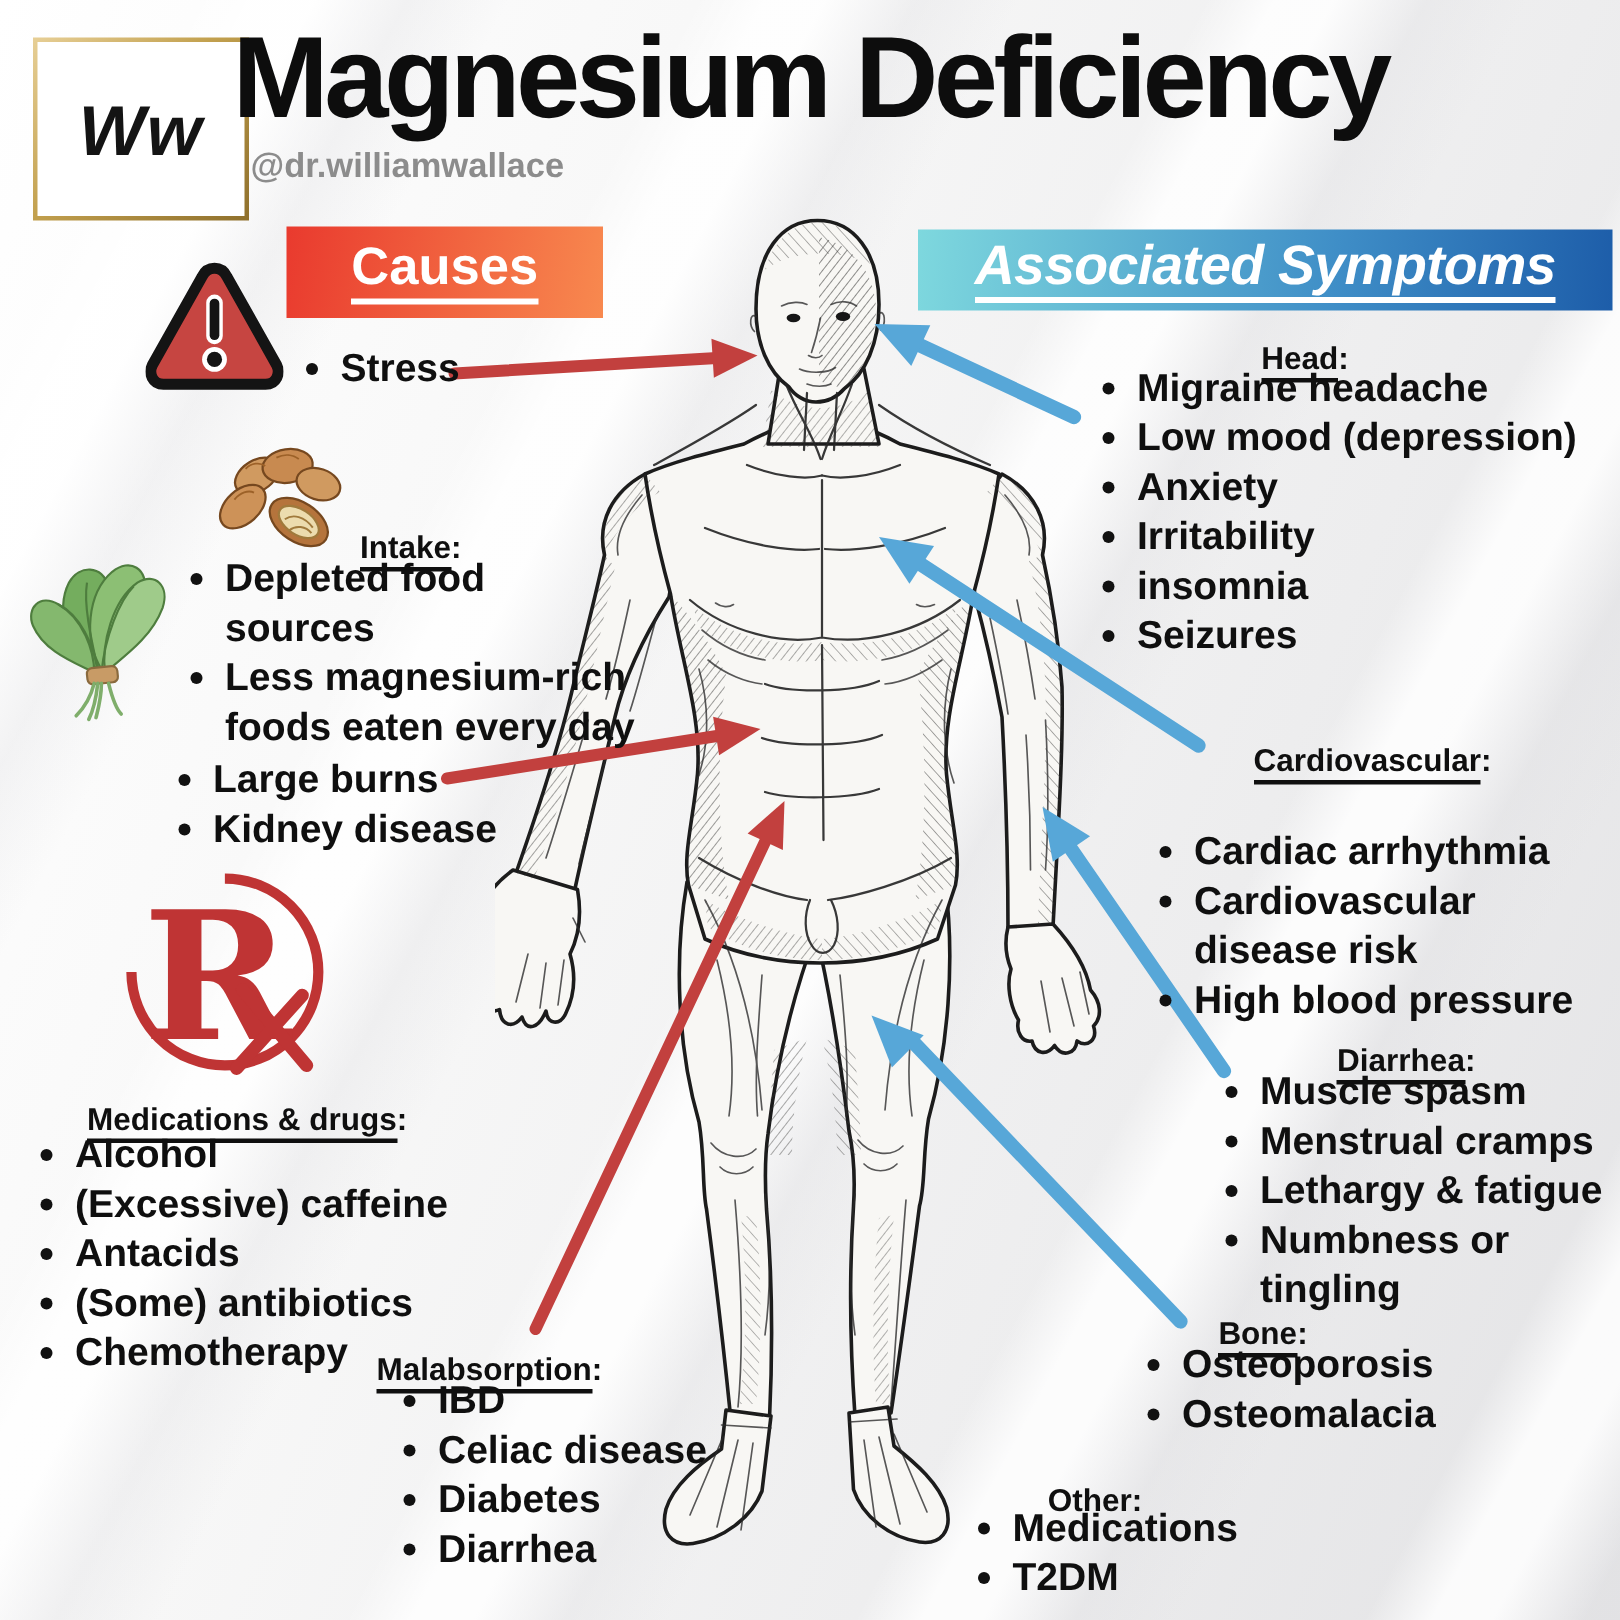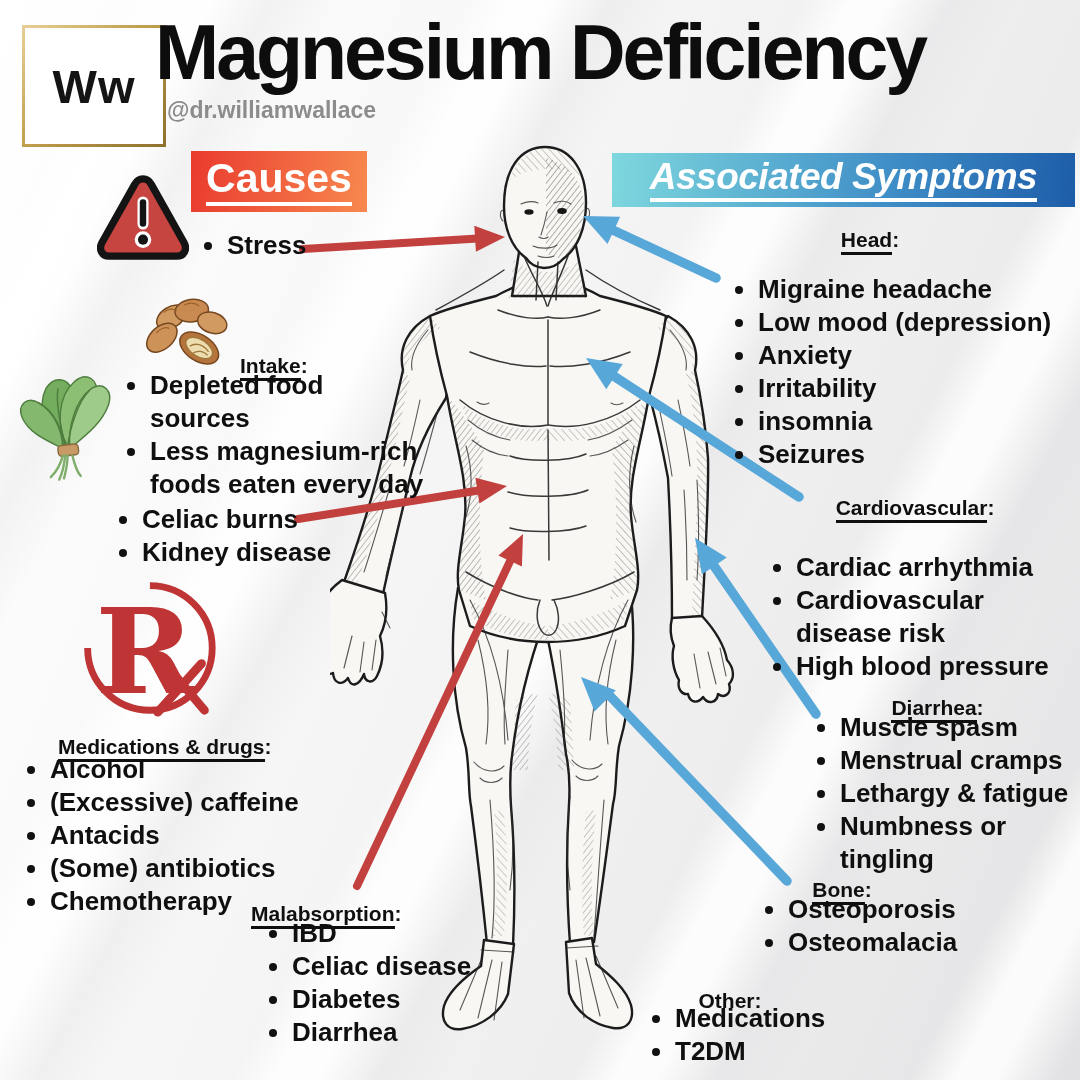--- a/index.html
+++ b/index.html
@@ -9,29 +9,29 @@
     background:linear-gradient(112deg,#ffffff 0%,#f7f7f7 35%,#ededee 70%,#e3e3e5 100%);}
   #canvas::before{content:"";position:absolute;inset:0;pointer-events:none;
     background:repeating-linear-gradient(118deg,
       rgba(255,255,255,0) 0px, rgba(255,255,255,0) 110px,
       rgba(255,255,255,0.85) 150px, rgba(255,255,255,0.85) 185px,
       rgba(224,224,227,0.35) 240px, rgba(255,255,255,0) 300px);}
   .abs{position:absolute;}
   .z1{z-index:1}.z5{z-index:5}.z10{z-index:10}
   
   .logo-frame{left:22px;top:25px;width:144px;height:122px;padding:3px;box-sizing:border-box;
-    background:linear-gradient(135deg,#e7cf96,#c2a04e 45%,#8f702c 100%);}
+    background:linear-gradient(135deg,#e7cf96,#c2a04e 45%,#8f702c 100%);font-style:italic;}
   .logo-inner{width:100%;height:100%;background:#fff;display:flex;align-items:center;justify-content:center;}
   .logo-text{font-size:47px;letter-spacing:1px;color:#141414;}
   
   .title{left:155px;top:8px;font-size:77px;letter-spacing:-3px;color:#0d0d0d;white-space:nowrap;}
   .handle{left:167px;top:97px;font-size:23px;color:#8c8c8c;letter-spacing:0px;}
   
   .banner{color:#fff;display:flex;align-items:center;justify-content:center;box-sizing:border-box;}
-  .banner-causes{left:191px;top:151px;width:176px;height:61px;font-size:41px;
+  .banner-causes{left:191px;top:151px;width:211px;height:61px;font-size:35px;
     background:linear-gradient(100deg,#e93a2e,#f8894f);justify-content:center;}
   .banner-symptoms{left:612px;top:153px;width:463px;height:54px;font-size:37px;letter-spacing:-0.5px;
     background:linear-gradient(95deg,#7ed8de,#3f8ec7 60%,#1d5da9);font-style:italic;}
   .banner .u{border-bottom:4px solid #fff;padding-bottom:2px;line-height:1.05;}
   
   .hdr{font-size:21px;white-space:nowrap;margin-top:18px;}
   .hdr .u{border-bottom:3px solid #0f0f0f;padding-bottom:1px;}
   .center{text-align:center;}
   
   ul.blist{list-style:none;margin:0;padding:0;font-size:26px;line-height:33px;}
@@ -113,21 +113,21 @@
       <g stroke="#7fae6b" stroke-width="2" stroke-linecap="round" fill="none">
         <path d="M44,88 C42,96 38,102 34,106"></path>
         <path d="M48,88 C48,96 46,103 45,107"></path>
         <path d="M52,88 C54,96 56,102 59,105"></path>
         <path d="M46,88 C45,97 43,104 41,108"></path>
       </g>
     </svg>
   </div>
 
   <ul class="abs blist z10" style="left:112px;top:503px;width:300px;">
-      <li>Celiac burns</li>
+      <li>Large burns</li>
       <li>Kidney disease</li>
     </ul>
 
   <div class="abs z10" style="left:72px;top:574px;width:150px;height:146px;">
     <svg viewBox="0 0 150 150" width="150" height="146">
       <path d="M78,12 A64,64 0 1 1 14,76" fill="none" stroke="#bf3434" stroke-width="7"></path>
       <text x="22" y="122" font-family="DejaVu Serif" ,serif="" font-size="122" font-weight="bold" fill="#bf3434" style="font-family:'DejaVu Serif',serif;">R</text>
       <path d="M90,88 L134,140 M131,92 L86,142" stroke="#bf3434" stroke-width="9" stroke-linecap="round"></path>
     </svg>
   </div>
@@ -149,21 +149,21 @@
   <ul class="abs blist z10" style="left:262px;top:917px;width:260px;">
       <li>IBD</li>
       <li>Celiac disease</li>
       <li>Diabetes</li>
       <li>Diarrhea</li>
     </ul>
 
   <div class="abs hdr center z10" style="left:760px;top:210px;width:220px;">
     <span class="u">Head</span><span>:</span>
   </div>
-  <ul class="abs blist z10" style="left:728px;top:242px;width:340px;margin-top:31px;">
+  <ul class="abs blist z10" style="left:728px;top:242px;width:340px;">
       <li>Migraine headache</li>
       <li>Low mood (depression)</li>
       <li>Anxiety</li>
       <li>Irritability</li>
       <li>insomnia</li>
       <li>Seizures</li>
     </ul>
 
   <div class="abs hdr center z10" style="left:785px;top:478px;width:260px;">
     <span class="u">Cardiovascular</span><span>:</span>

